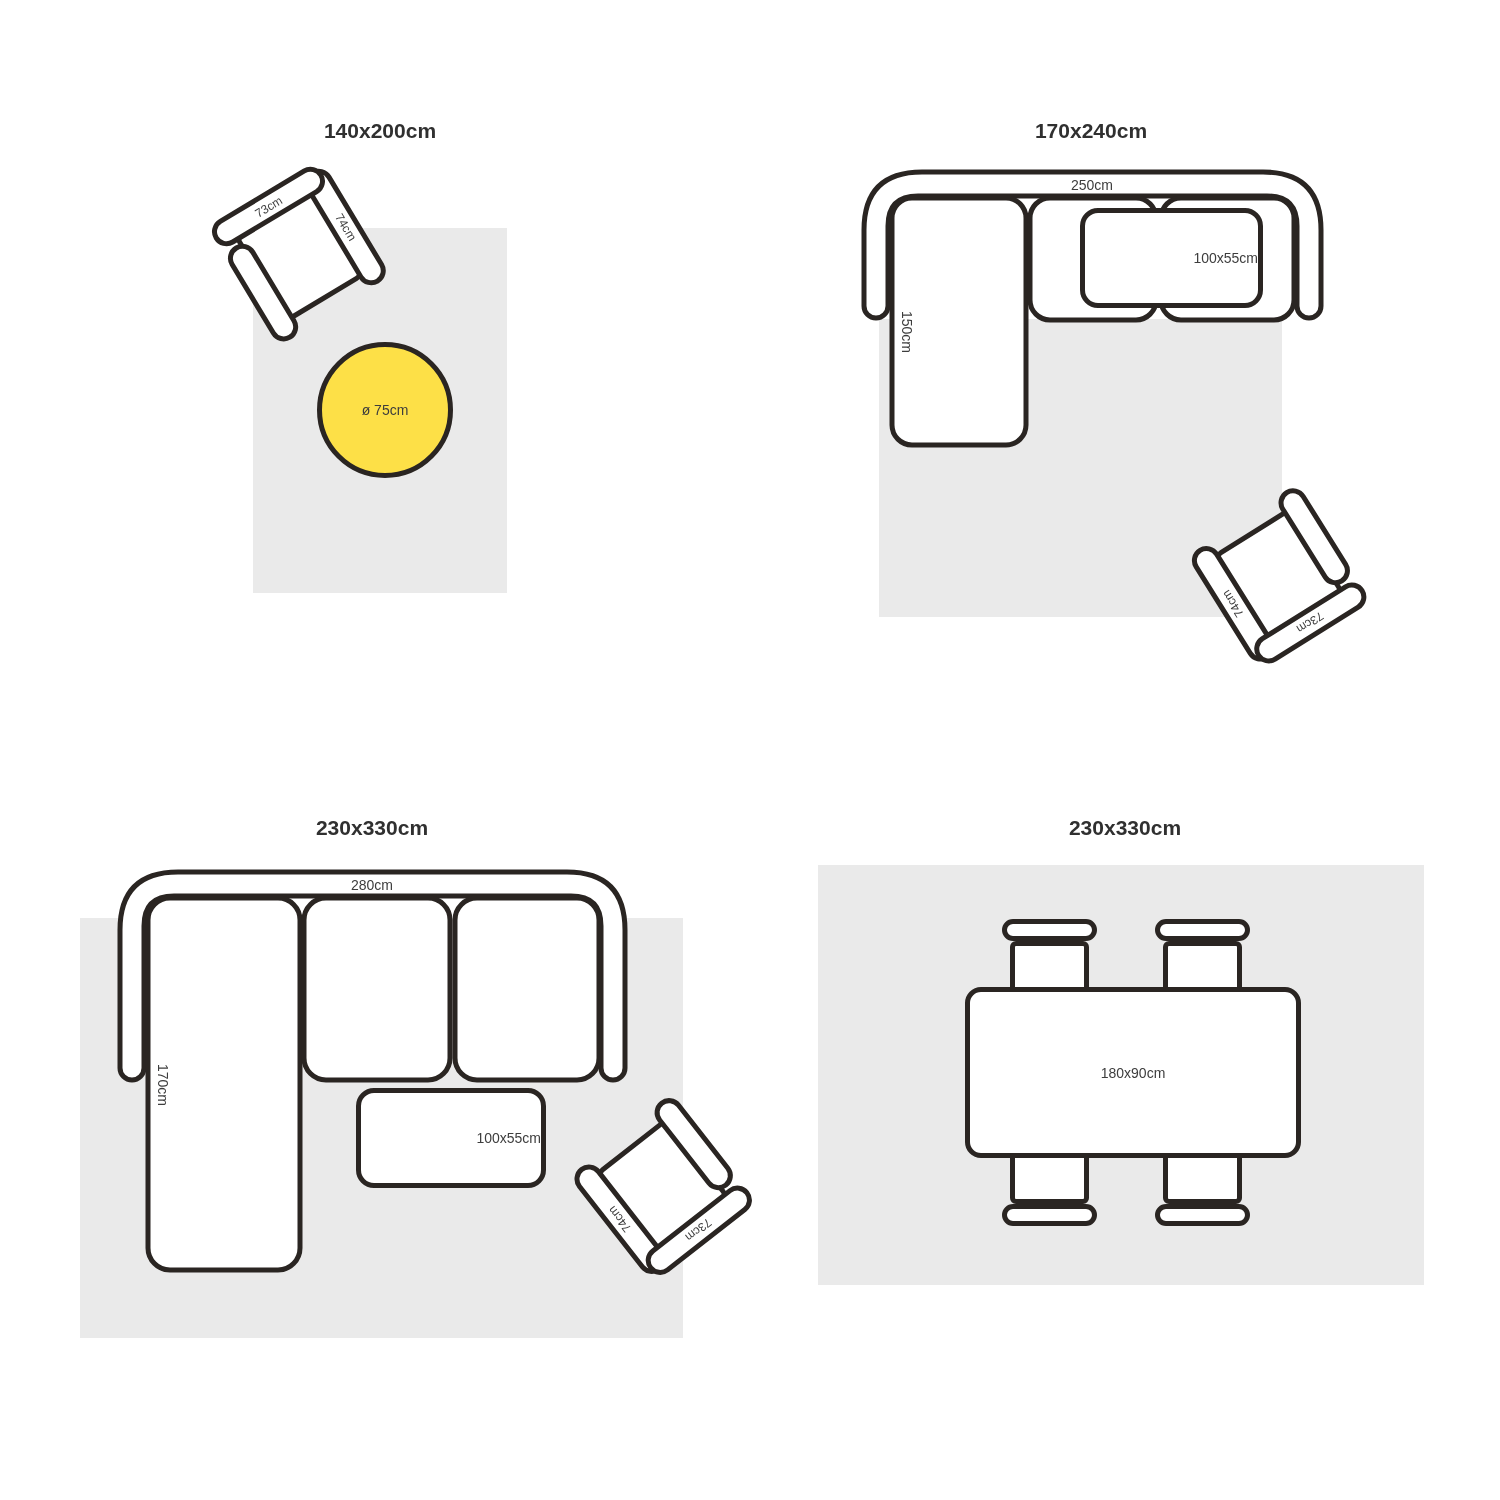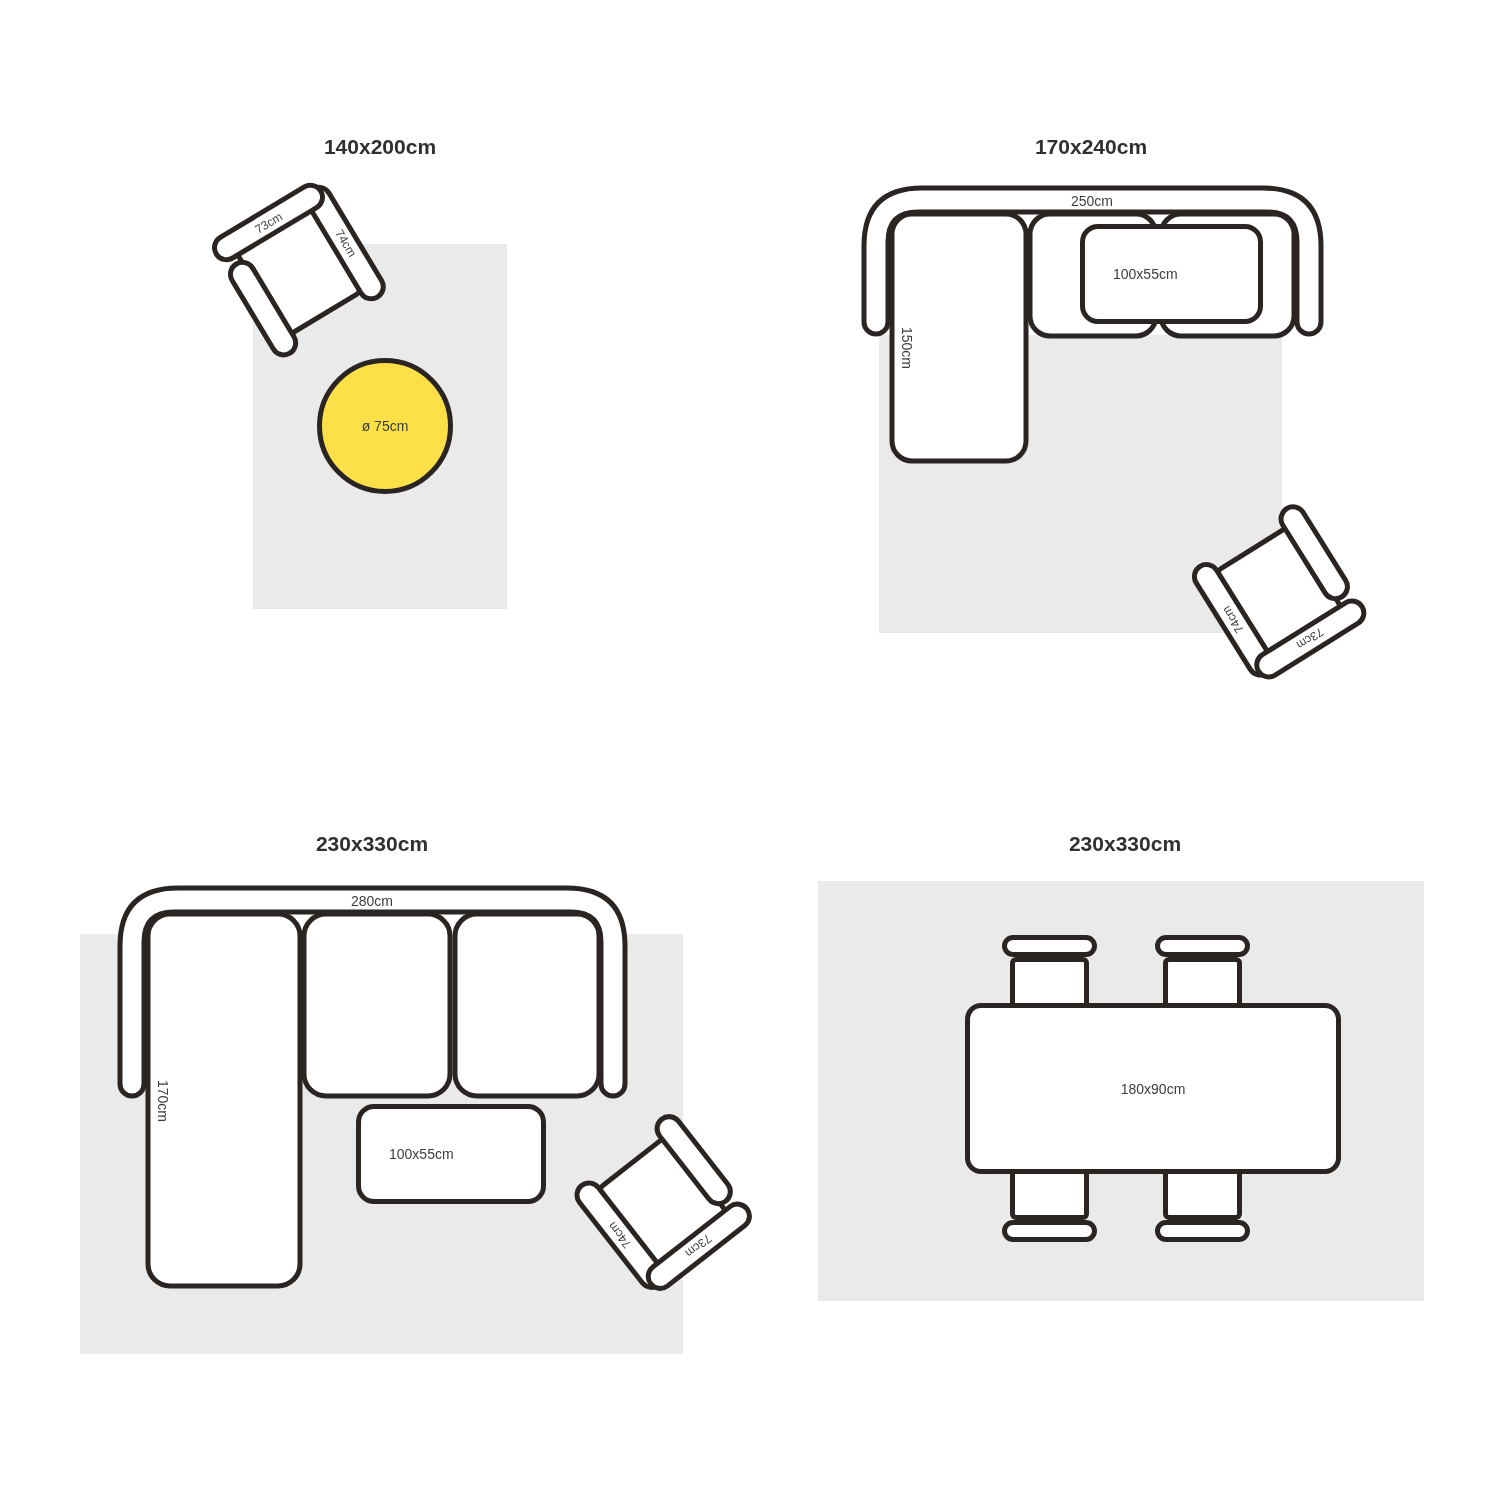--- a/index.html
+++ b/index.html
@@ -5,34 +5,34 @@
   :root{
     --background:#ffffff;
     --outline:#2a2522;
     --rug:#eaeaea;
     --title-text:#303030;
     --label-text:#3d3d3d;
   }
   *{box-sizing:border-box;margin:0;padding:0}
   body{background:var(--background);font-family:"Liberation Sans","DejaVu Sans",sans-serif;}
   .canvas{position:relative;width:1500px;height:1500px;background:var(--background);overflow:hidden;}
-  .quadrant{position:absolute;width:750px;height:750px;margin-top:16px;}
+  .quadrant{position:absolute;width:750px;height:750px;}
   .q1{left:0;top:0}.q2{left:734px;top:0}.q3{left:0;top:750px}.q4{left:750px;top:750px}
 
   .title{position:absolute;transform:translateX(-50%);font-size:21px;font-weight:700;
          color:var(--title-text);white-space:nowrap;}
 
   .rug{position:absolute;background:var(--rug);}
 
   .flabel{font-size:14px;color:var(--label-text);white-space:nowrap;}
 
   .round-table{position:absolute;background:#fde047;border:5px solid var(--outline);border-radius:50%;
                display:flex;align-items:center;justify-content:center;}
   .coffee-table{position:absolute;background:#fff;border:5px solid var(--outline);border-radius:18px;
-               display:flex;align-items:center;justify-content:flex-start;padding-left:28px;}
+               display:flex;align-items:center;justify-content:flex-end;padding-left:28px;}
 
   
   .armchair{position:absolute;width:135px;height:140px;}
   .armchair .seat{position:absolute;left:18px;top:20px;width:94px;height:104px;
                   background:#fff;border:5px solid var(--outline);border-radius:10px;}
   .armchair .pill{position:absolute;background:#fff;border:5px solid var(--outline);border-radius:16px;}
   .armchair .back{left:0;top:0;width:127px;height:29px;}
   .armchair .arm-r{left:104px;top:6px;width:29px;height:131px;}
   .armchair .arm-l{left:0;top:31px;width:29px;height:109px;}
   .pill .lbl{position:absolute;left:50%;top:50%;transform:translate(-50%,-50%);
@@ -158,18 +158,18 @@
 
     <div>
       <div class="dchair-seat bottom" style="left:260px;top:403px;width:79px"></div>
       <div class="dchair-back" style="left:252px;top:454px;width:95px"></div>
     </div>
     <div>
       <div class="dchair-seat bottom" style="left:413px;top:403px;width:79px"></div>
       <div class="dchair-back" style="left:405px;top:454px;width:95px"></div>
     </div>
 
-    <div class="dining-table" style="left:215px;top:237px;width:376px;height:171px">
+    <div class="dining-table" style="left:215px;top:237px;width:336px;height:171px">
       <span class="flabel">180x90cm</span>
     </div>
   </div>
 
 </div>
 
 </body></html>

